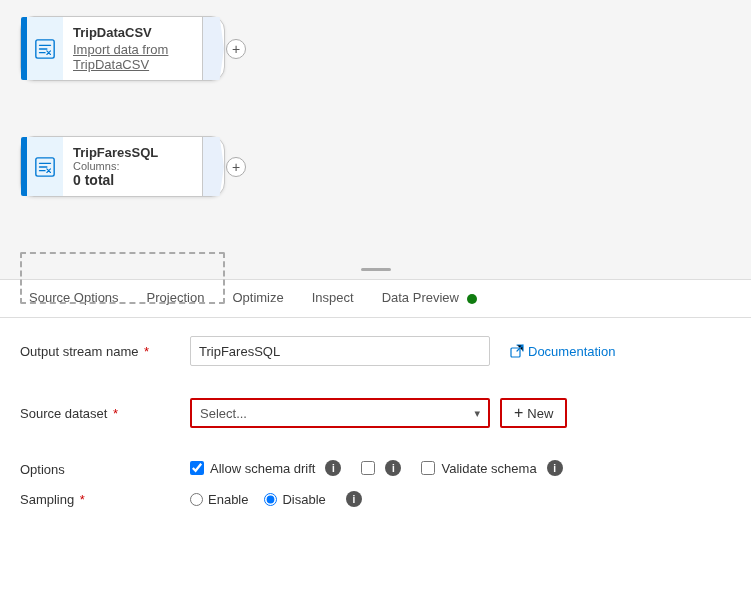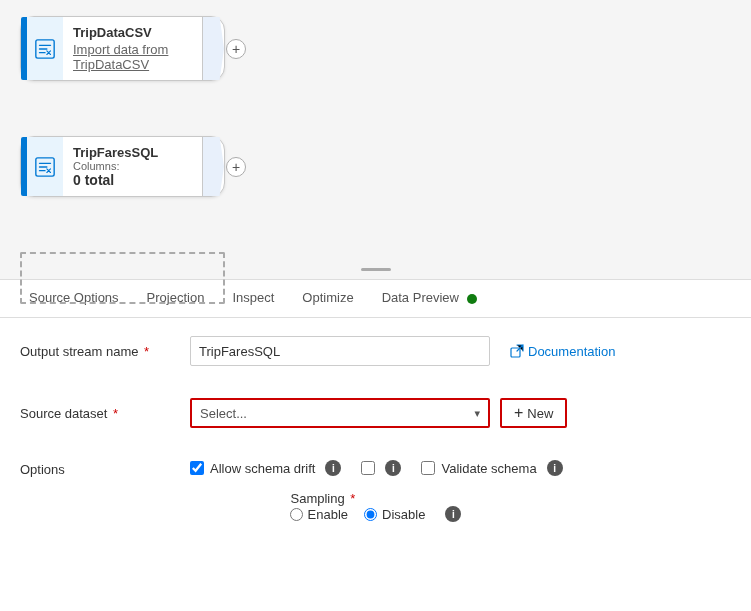--- a/index.html
+++ b/index.html
@@ -318,21 +318,20 @@
       font-weight: bold;
       cursor: pointer;
       margin-left: 4px;
       flex-shrink: 0;
     }
 
     .sampling-row {
       display: flex;
       align-items: center;
       margin-bottom: 14px;
-      flex-direction: column;
     }
 
     .sampling-label {
       width: 170px;
       font-size: 13px;
       color: #333;
       flex-shrink: 0;
     }
 
     .radio-group {
@@ -397,22 +396,22 @@
   </div>
 
   <div class="dashed-box" style="position:absolute; top:252px; left:20px;"></div>
 
   <div class="minimize-bar"></div>
 </div>
 
 <div class="tabs-bar">
   <div class="tab">Source Options</div>
   <div class="tab">Projection</div>
+  <div class="tab">Optimize</div>
   <div class="tab">Inspect</div>
-  <div class="tab">Optimize</div>
   <div class="tab">
     <span>Data Preview</span>
     <span class="tab-dot"></span>
   </div>
 </div>
 
 <div class="form-area">
 
   <div class="form-row">
     <div class="form-label">

